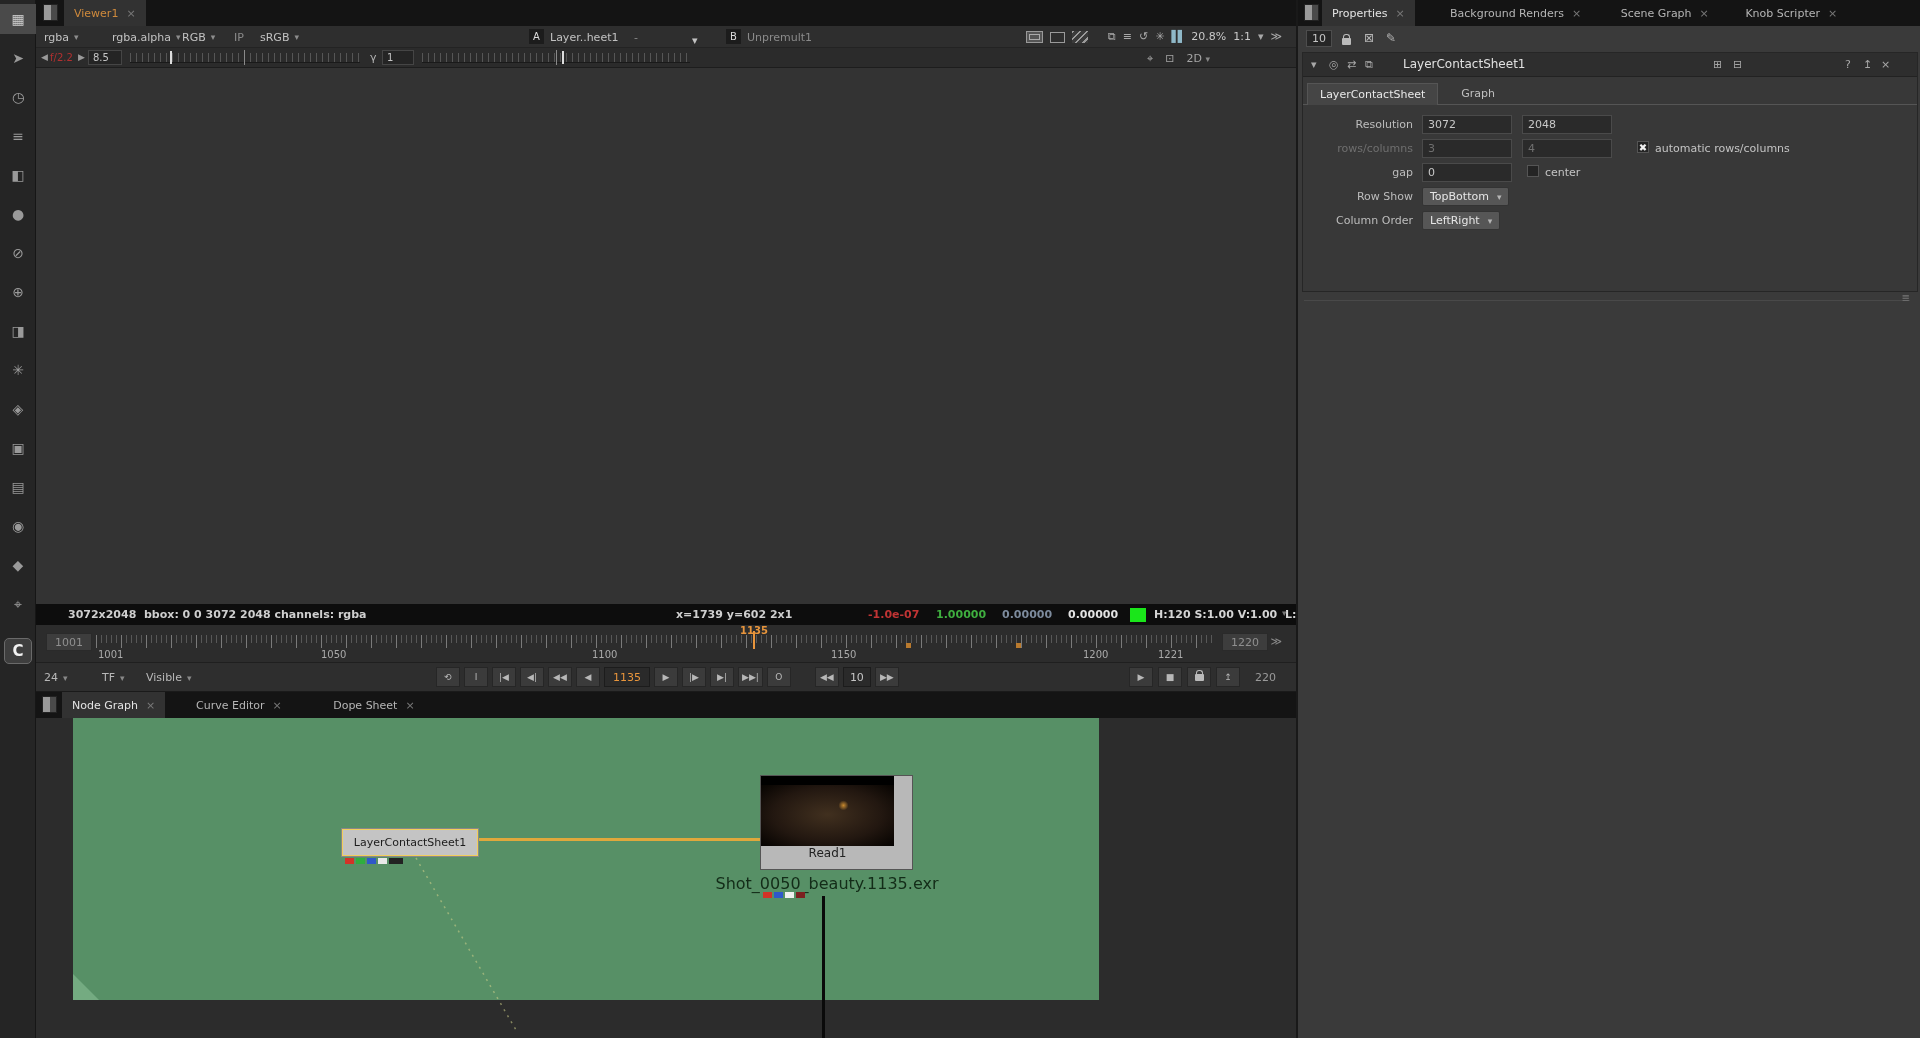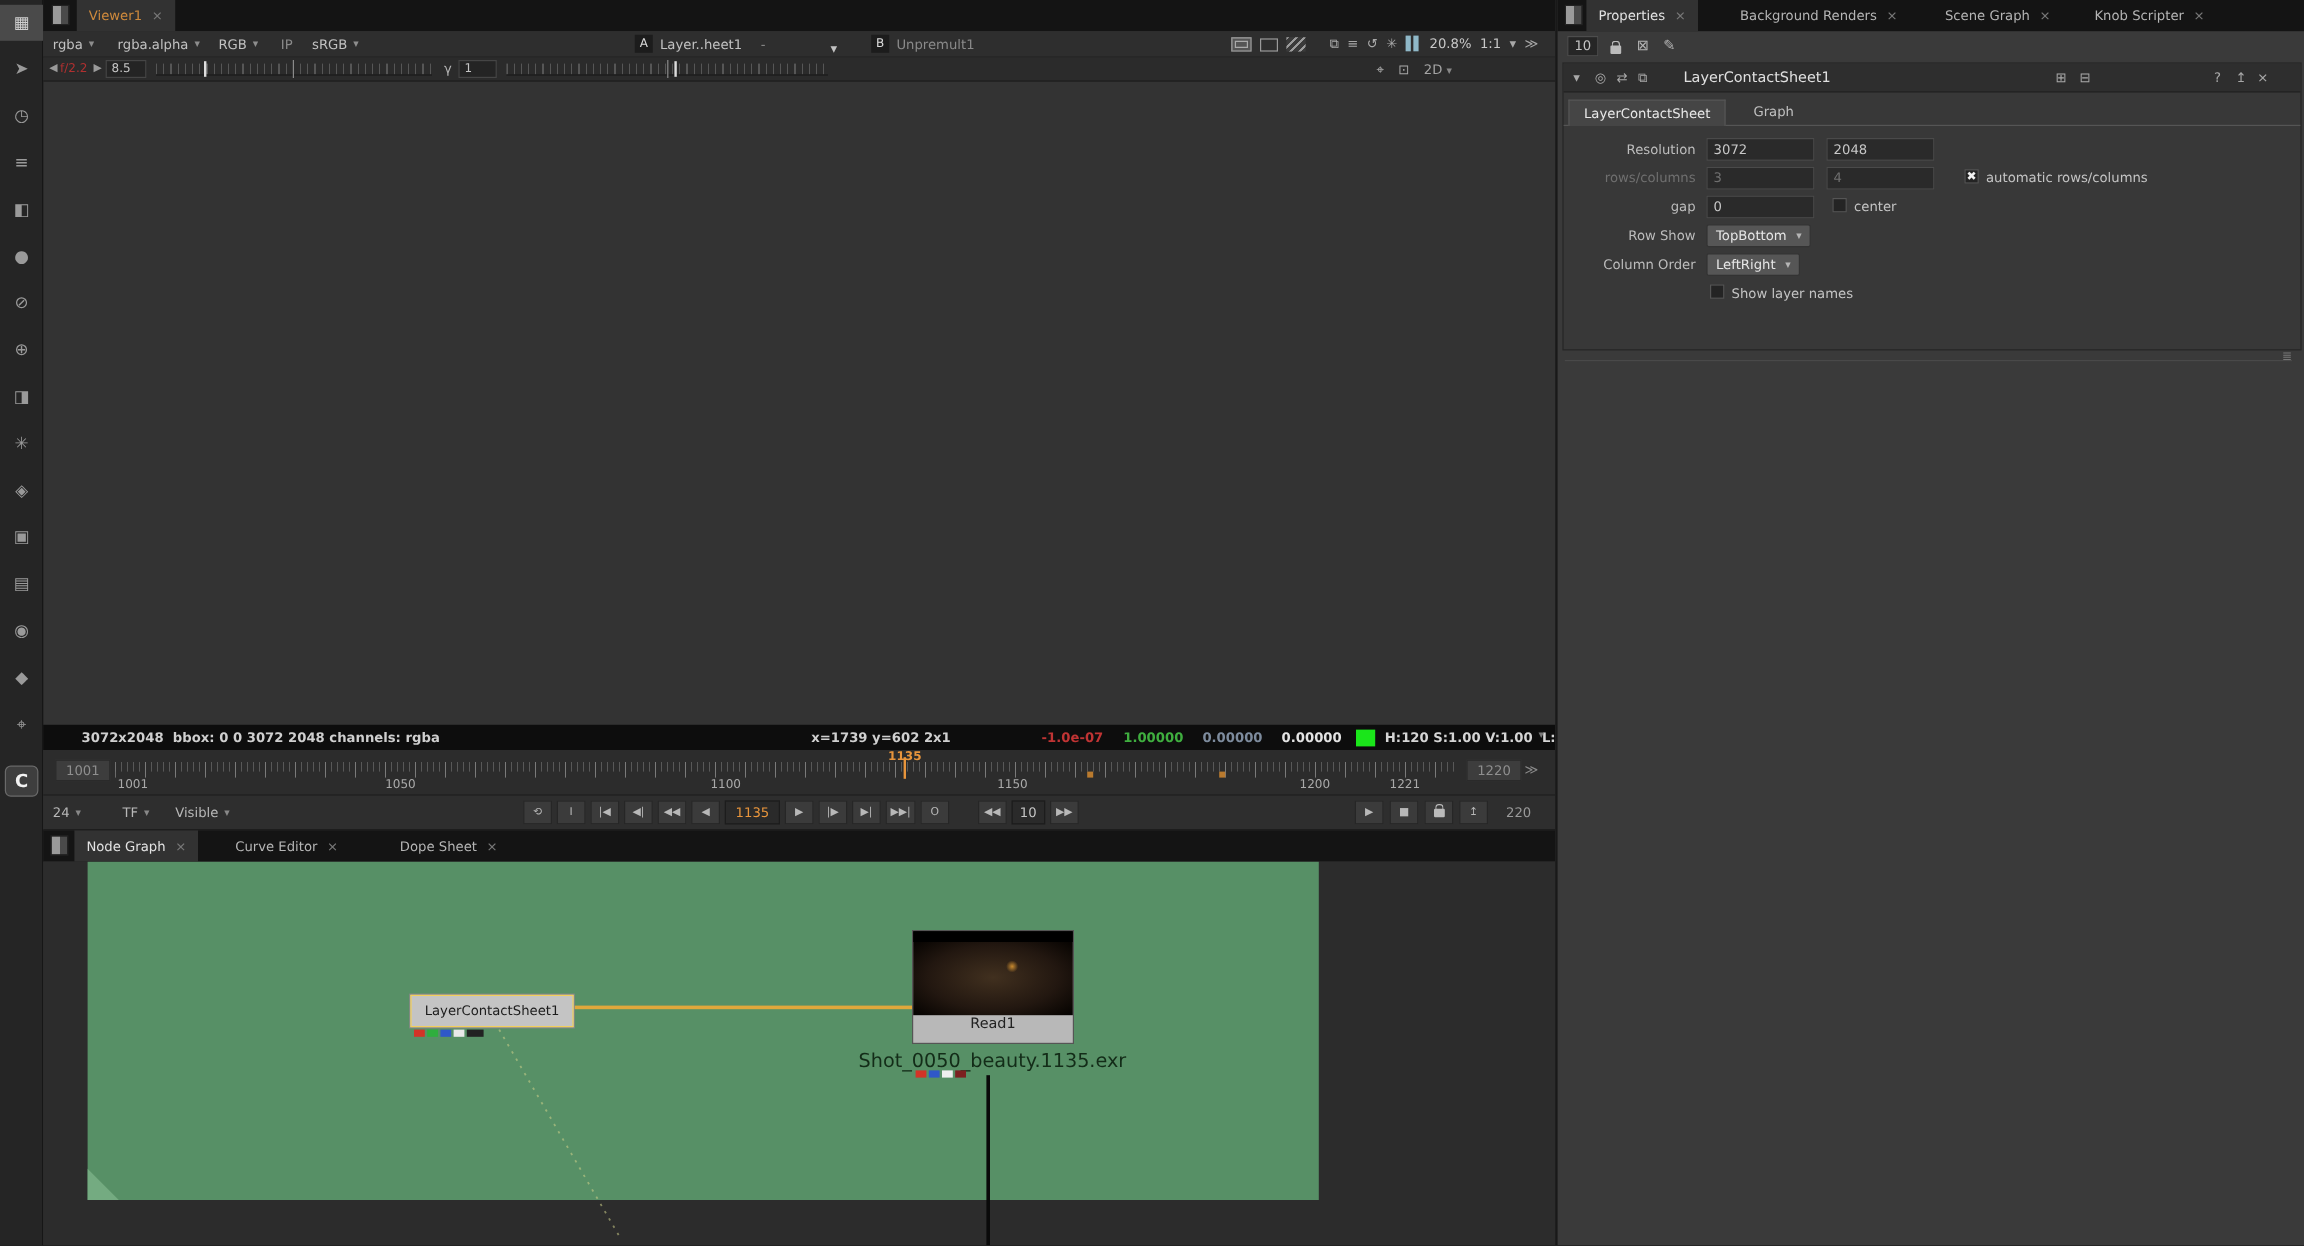--- a/index.html
+++ b/index.html
@@ -146,21 +146,21 @@
   #ng-canvas { position:absolute; left:36px; top:718px; width:1260px; height:320px; background:#2c2c2c; overflow:hidden; }
   #backdrop { position:absolute; left:37px; top:0; width:1026px; height:282px; background:#579066; }
   #backdrop-corner { position:absolute; left:0; bottom:0; width:0; height:0;
                      border-left:26px solid #74ab81; border-top:26px solid transparent; }
   #wire { position:absolute; left:442px; top:120px; width:282px; height:3px; background:#e0a83c; }
   #lcs-node { position:absolute; left:306px; top:111px; width:136px; height:27px; background:#c4c4c4;
               border:1px solid #f2cf5a; color:#1c1c1c; font-size:11px; text-align:center; line-height:25px;
               box-shadow:0 0 0 1px #888; white-space:nowrap; overflow:hidden; }
   .chips { position:absolute; display:flex; gap:2px; }
   .chip { width:9px; height:6px; }
-  #read-node { position:absolute; left:724px; top:57px; width:135px; height:95px; background:#b8b8b8;
+  #read-node { position:absolute; left:724px; top:57px; width:153px; height:95px; background:#b8b8b8;
                border:1px solid #555; }
   #read-thumb { position:absolute; left:0; top:0; width:133px; height:70px;
                 background:linear-gradient(#000 0 9px, transparent 9px),
                 radial-gradient(circle 3px at 62% 42%, #c7892f, transparent 5px),
                 radial-gradient(ellipse 75% 70% at 50% 55%, #41301f, #221710 55%, #0a0603 85%, #000); }
   #read-label { position:absolute; left:0; top:70px; width:133px; text-align:center; color:#222; font-size:12px; }
   #read-file { position:absolute; left:661px; top:156px; width:260px; text-align:center; color:#132c18;
                font-size:16px; }
   #read-line { position:absolute; left:786px; top:178px; width:3px; height:142px; background:#0a0a0a; }
   #link-svg { position:absolute; left:0; top:0; width:1260px; height:320px; }
@@ -229,21 +229,21 @@
       <span class="tlab">Viewer1</span>
       <span class="tx">×</span>
     </div>
   </div>
 
   <div id="viewer-toolbar1">
     <div class="dd" style="left:8px">
       <span>rgba</span>
         <span class="arr">▾</span>
       </div>
-    <div class="dd" style="left:62px">
+    <div class="dd" style="left:76px">
       <span>rgba.alpha</span>
         <span class="arr">▾</span>
       </div>
     <div class="dd" style="left:146px">
       <span>RGB</span>
         <span class="arr">▾</span>
       </div>
     <div class="dd dim" style="left:198px">
       <span>IP</span>
       </div>
@@ -508,23 +508,19 @@
       </div>
 
       <div class="prow" style="top:158px">
         <span class="plabel">Column Order</span>
         <div class="pdrop" style="left:119px">
           <span>LeftRight</span>
           <span class="arr">▾</span>
         </div>
       </div>
 
-      <div class="prow" style="top:182px">
-        <span class="cb" style="left:122px"></span>
-        <span class="cblabel" style="left:140px">Show layer names</span>
-      </div>
     </div>
 
     <div id="props-sep"></div>
     <span id="props-grip">≣</span>
   </div>
 
 </div>
 
 </body></html>

